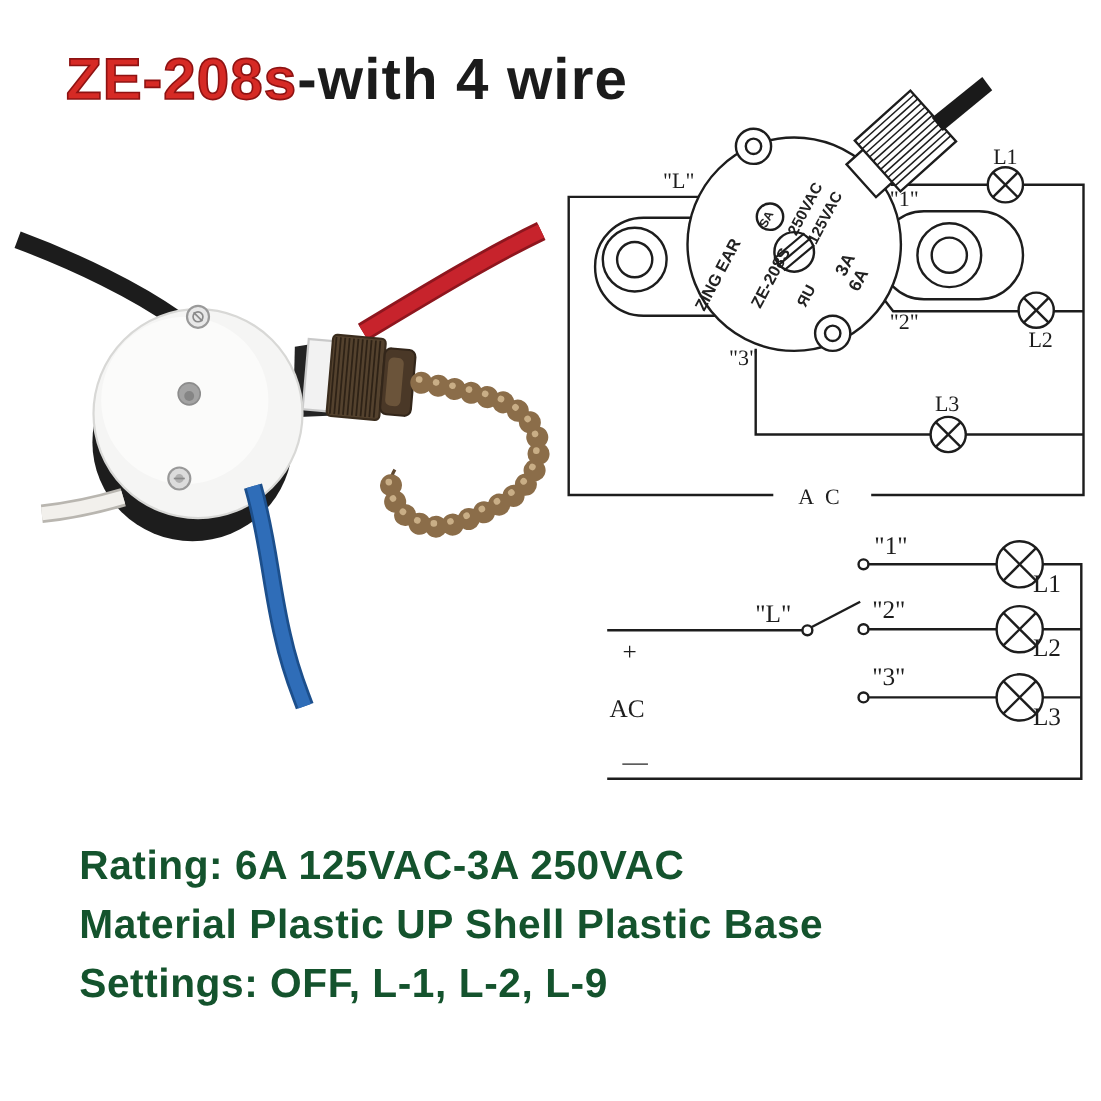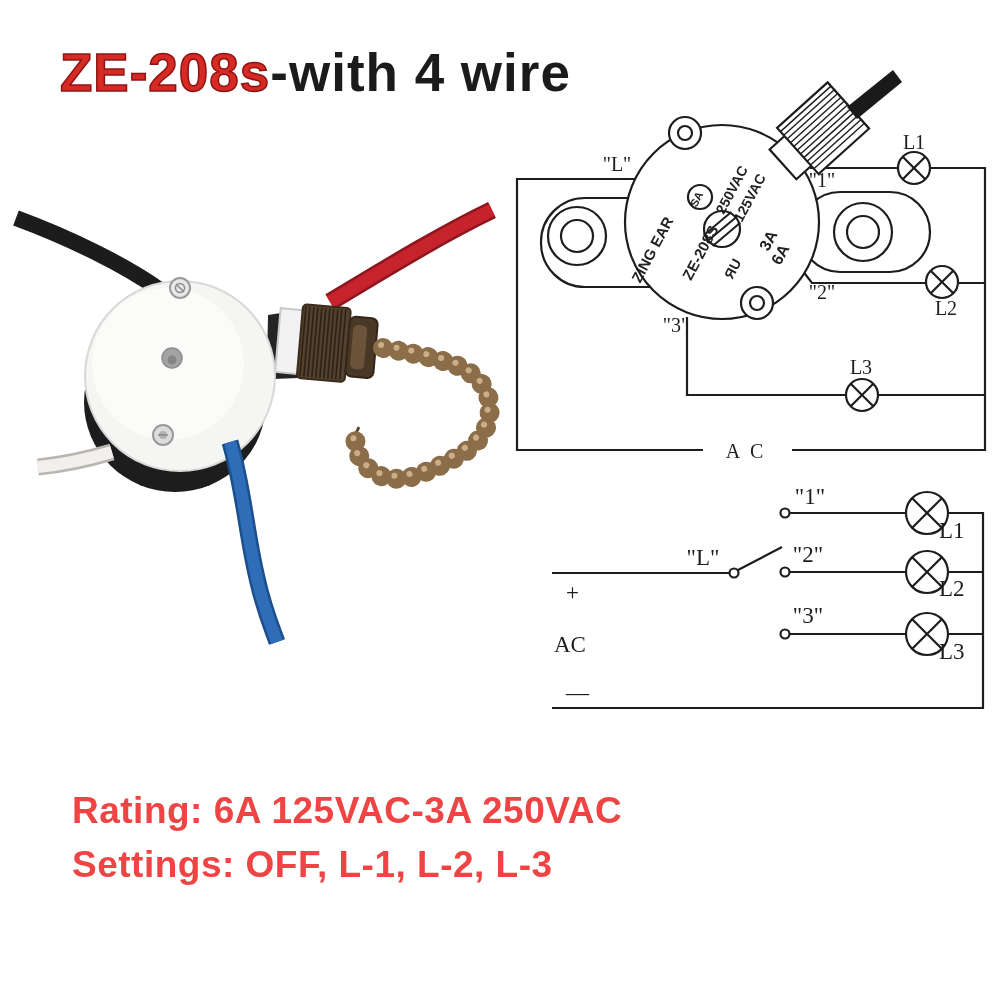--- a/index.html
+++ b/index.html
@@ -1,22 +1,22 @@
 <!DOCTYPE html>
 <html><head>
 <meta charset="utf-8">
 <style>
   html,body{margin:0;padding:0;background:#ffffff;}
   #canvas{position:relative;width:1001px;height:1001px;background:#ffffff;overflow:hidden;
           font-family:"Liberation Sans",sans-serif;}
   .title{position:absolute;left:60px;top:42px;font-size:53px;font-weight:800;letter-spacing:1px;white-space:nowrap;}
   .title .model{color:#d62a25;-webkit-text-stroke:1.5px #8e1212;}
   .title .suffix{color:#1b1b1b;}
-  .specs{position:absolute;left:72px;top:784px;width:910px;font-size:37px;font-weight:700;
-         color:#ef4444;line-height:53.5px;letter-spacing:.5px;white-space:nowrap;}
+  .specs{position:absolute;left:72px;top:760px;width:910px;font-size:37px;font-weight:700;
+         color:#14532d;line-height:53.5px;letter-spacing:.5px;white-space:nowrap;}
   svg{position:absolute;}
   #photo{left:0;top:180px;}
   #wiring{left:500px;top:55px;}
   #schem{left:540px;top:480px;}
   .dstroke{stroke:#1d1d1d;stroke-width:2.2;fill:none;}
   .dfill{fill:#ffffff;stroke:#1d1d1d;stroke-width:2.2;}
   text{fill:#1d1d1d;}
   .lbl{font-family:"Liberation Serif",serif;font-size:20px;}
   .lbl2{font-family:"Liberation Serif",serif;font-size:23px;}
   .face{font-family:"Liberation Sans",sans-serif;font-weight:700;fill:#222;}
@@ -207,16 +207,17 @@
     <text class="lbl2" x="399" y="58">L1</text>
     <text class="lbl2" x="399" y="116">L2</text>
     <text class="lbl2" x="399" y="179">L3</text>
     <text class="lbl2" font-size="26" x="26" y="120">+</text>
     <text class="lbl2" font-size="24" x="14" y="172">AC</text>
     <text class="lbl2" font-size="22" x="26" y="220">—</text>
   </svg>
 
   <div class="specs">
     <div>Rating: 6A 125VAC-3A 250VAC</div>
-    <div>Settings: OFF, L-1, L-2, L-3</div>
+    <div>Material Plastic UP Shell Plastic Base</div>
+    <div>Settings: OFF, L-1, L-2, L-9</div>
   </div>
 
 </div>
 
 </body></html>

